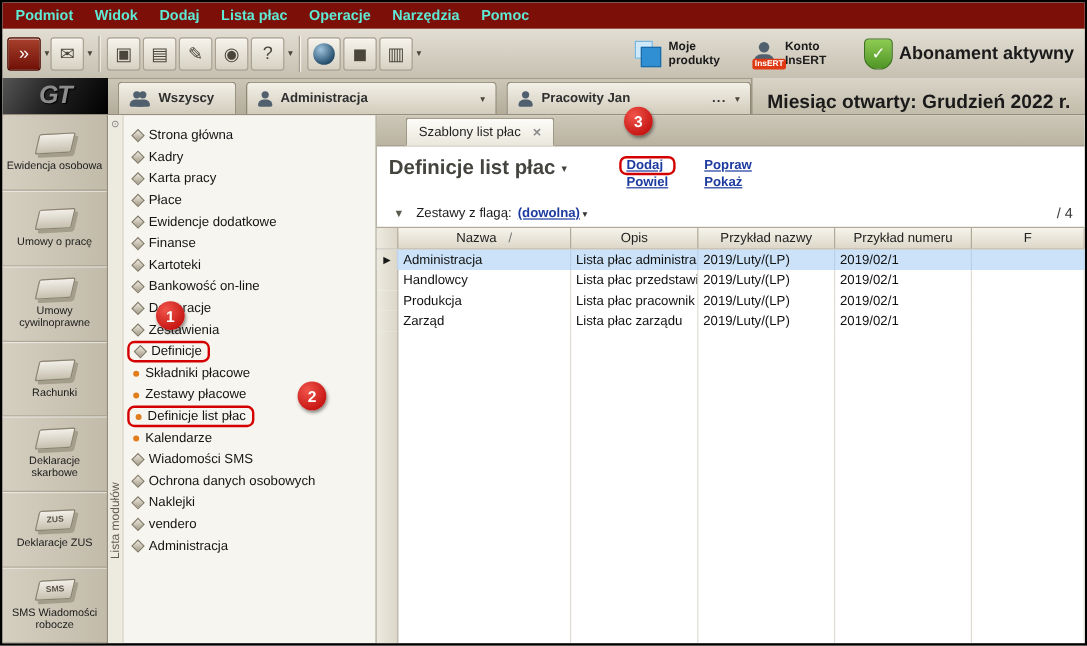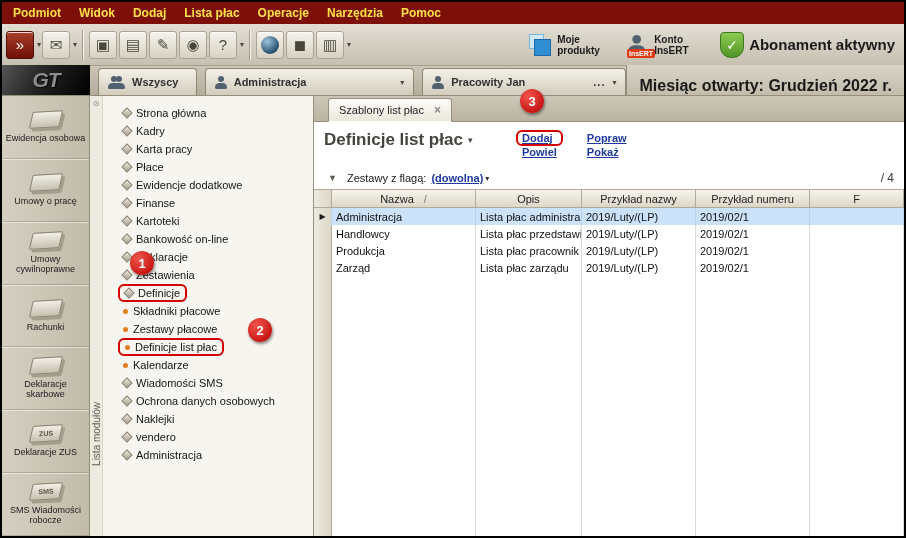--- a/index.html
+++ b/index.html
@@ -2,21 +2,21 @@
 <html><head>
 <meta charset="utf-8">
 <style>
 *{margin:0;padding:0;box-sizing:border-box}
 html,body{width:906px;height:538px}
 body{font-family:"Liberation Sans","DejaVu Sans",sans-serif;background:#fff}
 #app{position:relative;width:906px;height:538px;border:2px solid #000;background:#cfc9ba;display:flex;flex-direction:column;overflow:hidden}
 
 
 .menubar{height:22px;background:#7c0f08;display:flex;align-items:center;padding-left:2px;flex:none}
-.menu-item{color:#fde047;font-size:12px;font-weight:bold;padding:0 9px;line-height:22px;cursor:default}
+.menu-item{color:#5eead4;font-size:12px;font-weight:bold;padding:0 9px;line-height:22px;cursor:default}
 
 
 .toolbar{height:42px;background:linear-gradient(#e2ded3,#c6c0b1);border-bottom:1px solid #a39c8c;display:flex;align-items:center;padding:0 3px;flex:none}
 .tb-btn{height:28px;min-width:28px;margin:0 1px;border-radius:3px;display:flex;align-items:center;justify-content:center;font-size:15px;color:#4a463c;background:linear-gradient(#f6f3ec,#d6d1c2);border:1px solid #aaa293;box-shadow:inset 0 1px 0 rgba(255,255,255,.8)}
 .tb-btn.app{background:linear-gradient(#a8402c,#701107);color:#fff;border-color:#4d0c04}
 .tb-caret{font-size:8px;color:#4a463c;margin-left:2px}
 .tb-sep{width:1px;height:30px;background:#a69d8c;box-shadow:1px 0 0 rgba(255,255,255,.7);margin:0 5px}
 .sphere{width:18px;height:18px;border-radius:50%;background:radial-gradient(circle at 35% 30%,#9fc4de,#27506f 70%,#122c40)}
 .toolbar-right{margin-left:auto;display:flex;align-items:center;gap:10px;padding-right:6px}
 .tb-labelitem{display:flex;align-items:center;gap:5px}
@@ -54,29 +54,29 @@
 .stack-icon{width:30px;height:17px;background:linear-gradient(#f2efe8,#c6c0af);border:1px solid #8a8373;border-radius:2px;transform:skewX(-16deg) rotate(-3deg);box-shadow:3px 3px 0 #a59d8b;position:relative;margin-bottom:5px;flex:none}
 .icon-text{position:absolute;inset:0;display:flex;align-items:center;justify-content:center;font-size:7px;font-weight:bold;color:#5a5448;transform:skewX(16deg)}
 .sc-label{font-size:9px;line-height:10px;color:#1a1a1a;text-align:center}
 
 
 .module-panel{width:224px;flex:none;background:#f7f5ef;border-right:1px solid #968e7c;display:flex;min-height:0}
 .panel-strip{width:13px;flex:none;background:#edeae0;border-right:1px solid #d9d4c6;display:flex;flex-direction:column;align-items:center;justify-content:space-between;padding:3px 0 70px}
 .pin{font-size:8px;color:#777}
 .strip-text{writing-mode:vertical-rl;transform:rotate(180deg);font-size:10px;color:#5f5b50;white-space:nowrap}
 .mod-list{flex:1;padding-top:8px;overflow:hidden}
-.mod-item{height:18px;display:flex;align-items:center;gap:5px;padding-left:20px;font-size:11px;color:#141414;white-space:nowrap;cursor:default}
+.mod-item{height:18px;display:flex;align-items:center;gap:5px;padding-left:8px;font-size:11px;color:#141414;white-space:nowrap;cursor:default}
 .mod-item.sub{}
 .mod-icon{width:8px;height:8px;flex:none;background:linear-gradient(135deg,#eee9de,#a59d8a);border:1px solid #837c6b;transform:rotate(45deg)}
 .bullet{width:5px;height:5px;flex:none;border-radius:50%;background:#e07d1d}
 .red-box{display:inline-flex;align-items:center;gap:5px;border:2px solid #d40000;border-radius:6px;height:18px;padding:0 5px;margin-left:-5px}
 
 
 .content{flex:1;min-width:0;display:flex;flex-direction:column;background:#fff}
-.doc-tabstrip{height:26px;flex:none;background:linear-gradient(#cdc7b8,#bab3a1);border-bottom:1px solid #968e7c;display:flex;align-items:flex-end;padding-left:14px}
+.doc-tabstrip{height:26px;flex:none;background:linear-gradient(#cdc7b8,#bab3a1);border-bottom:1px solid #968e7c;display:flex;align-items:flex-end;padding-left:24px}
 .doc-tab{height:24px;position:relative;top:1px;background:linear-gradient(#fdfcf9,#eae7db);border:1px solid #968e7c;border-bottom:1px solid #fdfcf9;border-radius:3px 3px 0 0;display:flex;align-items:center;gap:10px;padding:0 10px;font-size:11px;color:#1f1f1f}
 .doc-close{color:#8a8a8a;font-size:12px;font-weight:bold}
 .content-body{flex:1;display:flex;flex-direction:column;min-height:0}
 .title-row{display:flex;align-items:flex-start;margin:8px 0 0 10px;height:38px}
 .page-title{font-size:17px;font-weight:bold;color:#45443e;display:flex;align-items:center;gap:5px;width:186px}
 .title-caret{font-size:9px;color:#45443e}
 .actions{display:grid;grid-template-columns:auto auto;column-gap:30px;row-gap:2px;margin-left:12px;margin-top:2px}
 .action-link{font-size:11px;font-weight:bold;color:#1d3a9e;text-decoration:underline;cursor:pointer}
 .red-box-link{display:inline-flex;border:2px solid #d40000;border-radius:6px;padding:0 4px;margin:-2px -6px -2px -6px;align-items:center}
 .filter-row{height:16px;display:flex;align-items:center;margin:2px 10px 3px 14px;font-size:11px;color:#1a1a1a}

